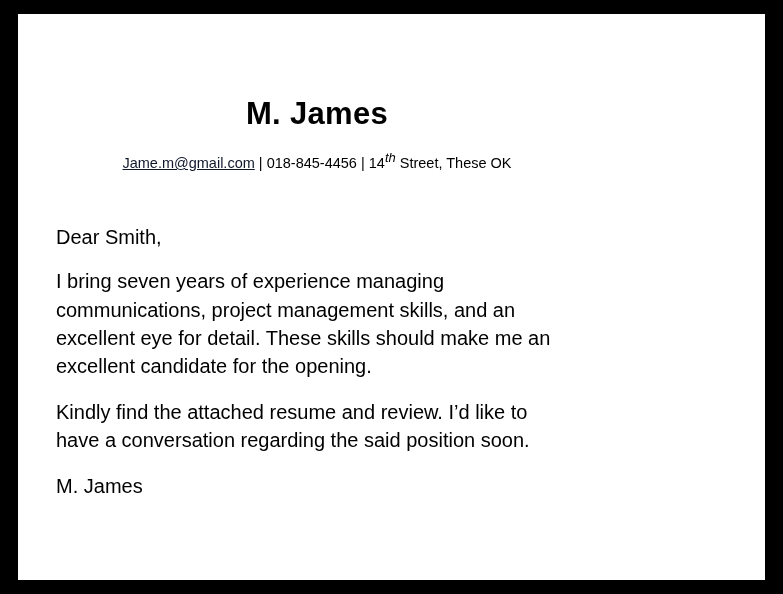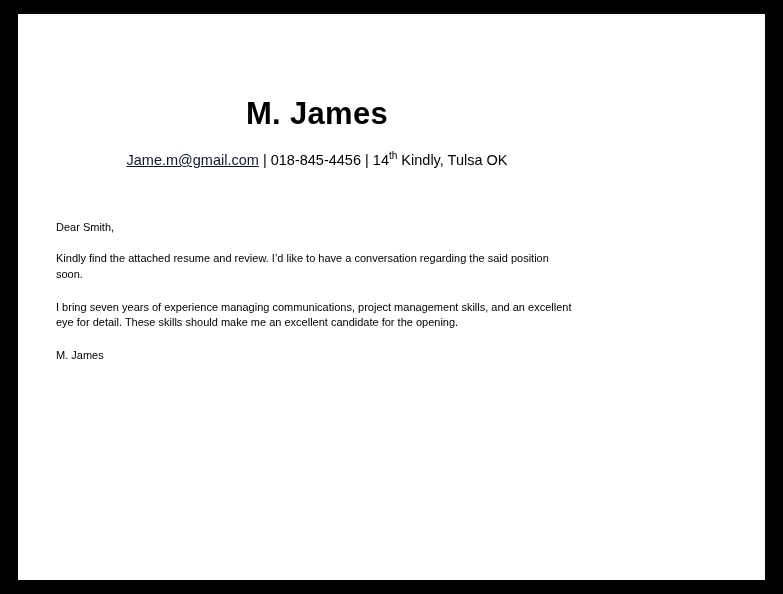--- a/index.html
+++ b/index.html
@@ -46,50 +46,51 @@
     padding-top: 18px;
   }
   .contact-line .email {
     color: #0f172a;
     text-decoration: underline;
   }
   .contact-line .sep {
     color: #000000;
   }
   .contact-line sup {
-    font-size: 10px;
+    font-size: 13px;
     vertical-align: super;
+    font-style: italic;
   }
   .letter {
     padding: 0 44px 0 38px;
     margin-top: 52px;
   }
   .letter p {
-    font-size: 11px;
+    font-size: 20px;
     line-height: 1.42;
     color: #000000;
     margin: 4px 0 17px 0;
   }
   .letter p.tight {
     margin-bottom: 16px;
   }
 </style>
 </head>
 <body>
 
 <div class="page">
   <div class="doc-body">
 
     <h1 class="name-heading">M. James</h1>
 
     <div class="contact-line">
-      <a class="email" href="#">Jame.m@gmail.com</a><span class="sep"> | </span><span>018-845-4456</span><span class="sep"> | </span><span>14</span><sup>th</sup><span> Kindly, Tulsa OK</span>
+      <a class="email" href="#">Jame.m@gmail.com</a><span class="sep"> | </span><span>018-845-4456</span><span class="sep"> | </span><span>14</span><sup>th</sup><span> Street, These OK</span>
     </div>
 
     <div class="letter">
       <p class="tight">Dear Smith,</p>
+      <p>I bring seven years of experience managing communications, project management skills, and an excellent eye for detail. These skills should make me an excellent candidate for the opening.</p>
       <p>Kindly find the attached resume and review. I’d like to have a conversation regarding the said position soon.</p>
-      <p>I bring seven years of experience managing communications, project management skills, and an excellent eye for detail. These skills should make me an excellent candidate for the opening.</p>
       <p>M. James</p>
     </div>
 
   </div>
 </div>
 
 </body></html>

